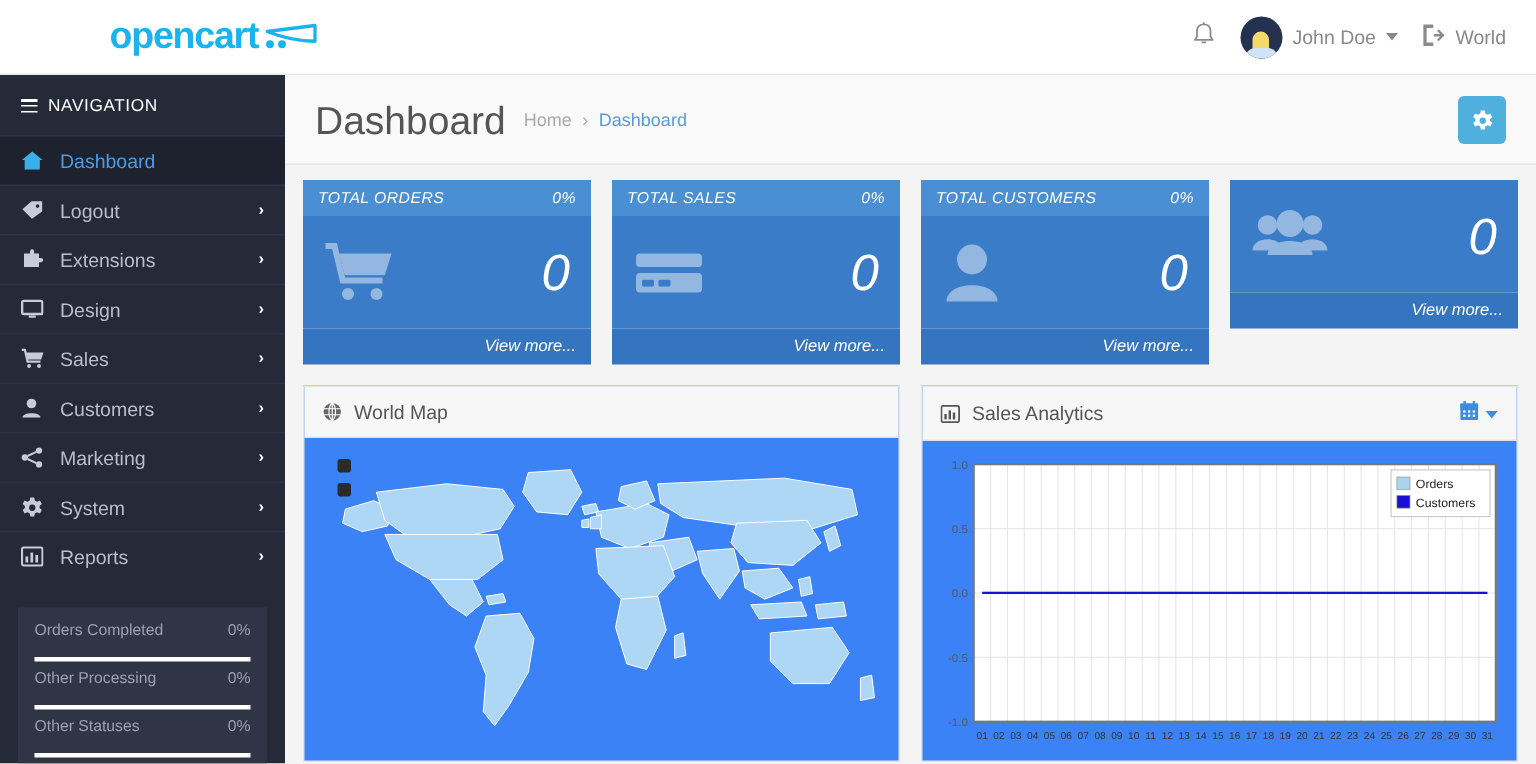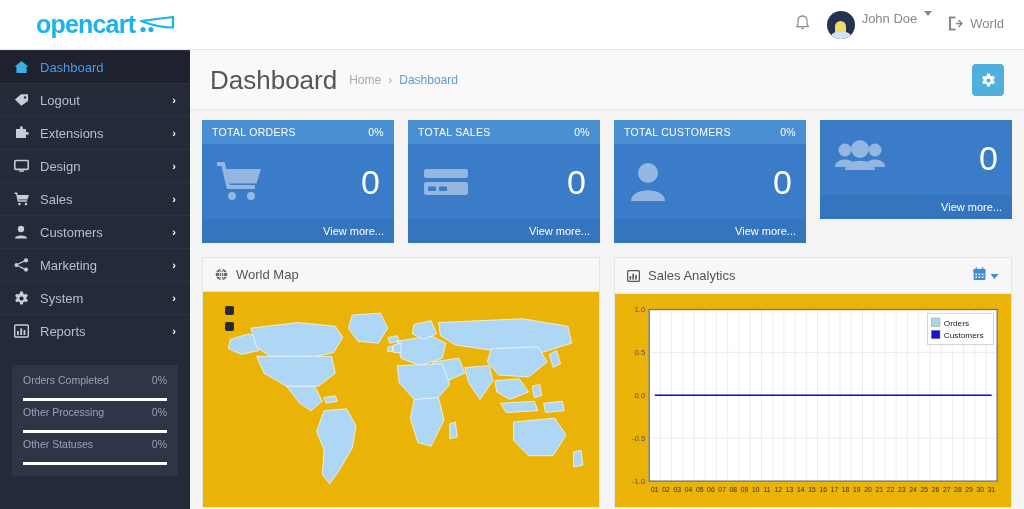--- a/index.html
+++ b/index.html
@@ -15,29 +15,29 @@
   #header {
     height: 50px; min-height: 50px;
     background: #ffffff;
     display: flex; align-items: center;
     border-bottom: 1px solid #e7e7e7;
     position: relative; z-index: 5;
   }
   #logo-area { width: 190px; padding-left: 36px; display: flex; align-items: center; }
   .logo-text {
     font-size: 25px; font-weight: bold; color: #1ab3f0;
-    letter-spacing: -0.8px; line-height: 1;
+    letter-spacing: -0.8px; line-height: 1; margin-left: 37px;
   }
   .logo-cart { margin-left: 5px; display: flex; align-items: center; }
   #header-right {
     margin-left: auto; display: flex; align-items: center;
     gap: 16px; padding-right: 20px;
   }
   .hdr-btn {
-    display: flex; align-items: flex-start; gap: 7px;
+    display: flex; align-items: center; gap: 7px;
     color: #888; font-size: 13px; cursor: pointer;
   }
   #avatar {
     width: 28px; height: 28px; border-radius: 50%;
     background: #243150; overflow: hidden; position: relative;
     display: flex; align-items: flex-end; justify-content: center;
   }
   #avatar .face {
     width: 11px; height: 17px; background: #f2d96b;
     border-radius: 6px 6px 3px 3px; margin-bottom: 1px;
@@ -102,40 +102,40 @@
   #gear-button {
     margin-left: auto; width: 32px; height: 32px; border-radius: 4px;
     background: #4fb0dd; display: flex; align-items: center; justify-content: center;
     cursor: pointer;
   }
 
   #content-inner { padding: 10px 12px; }
 
   
   #tiles { display: flex; gap: 14px; }
-  .tile { flex: 1; color: #fff; }
+  .tile { flex: 1; color: #fff; font-style: italic; }
   .tile-head {
     background: #4a8fd4; padding: 6px 10px;
     display: flex; justify-content: space-between; align-items: center;
     font-size: 10.5px; letter-spacing: .3px;
   }
   .tile-body {
     background: #3a7cc7; height: 75px;
     display: flex; align-items: center; justify-content: space-between;
     padding: 0 14px 0 14px;
   }
   .tile-icon { opacity: .45; display: flex; align-items: center; }
   .tile-value { font-size: 34px; line-height: 1; font-weight: 300; }
   .tile-foot {
     background: #3575bf; padding: 6px 10px; font-size: 11px; cursor: pointer; text-align: right;
   }
 
   
   #panels { display: flex; gap: 14px; margin-top: 14px; }
-  .panel { flex: 1; background: #eab308; border: 1px solid #e4e4e4; min-width: 0; }
+  .panel { flex: 1; background: #3b82f6; border: 1px solid #e4e4e4; min-width: 0; }
   .panel-head {
     background: #f7f7f7; border-bottom: 1px solid #e4e4e4;
     padding: 9px 12px; font-size: 13px; color: #555;
     display: flex; align-items: center; gap: 8px;
   }
   .panel-head .ph-icon { color: #666; display: flex; align-items: center; }
   .panel-head .ph-right { margin-left: auto; display: flex; align-items: center; gap: 4px; cursor: pointer; }
   .panel-body { padding: 8px; height: 213px; position: relative; overflow: hidden; }
 
   
@@ -195,20 +195,28 @@
         </svg>
       </span>
       <span>World</span>
     </div>
   </div>
 </div>
 
 <div id="wrap">
 
   <div id="sidebar">
+    <div id="nav-title">
+      <span class="hamburger">
+          <i></i>
+          <i></i>
+          <i></i>
+        </span>
+      <span>NAVIGATION</span>
+    </div>
 
     <div class="nav-item active">
       <span class="ni-icon">
         <svg width="15" height="14" viewBox="0 0 16 14">
             <path d="M8 0.6 L0.6 6.6 L2.6 6.6 L2.6 13.4 L13.4 13.4 L13.4 6.6 L15.4 6.6 Z" fill="currentColor"></path>
           </svg>
       </span>
       <span>Dashboard</span>
       <span class="ni-arrow"></span>
     </div>

